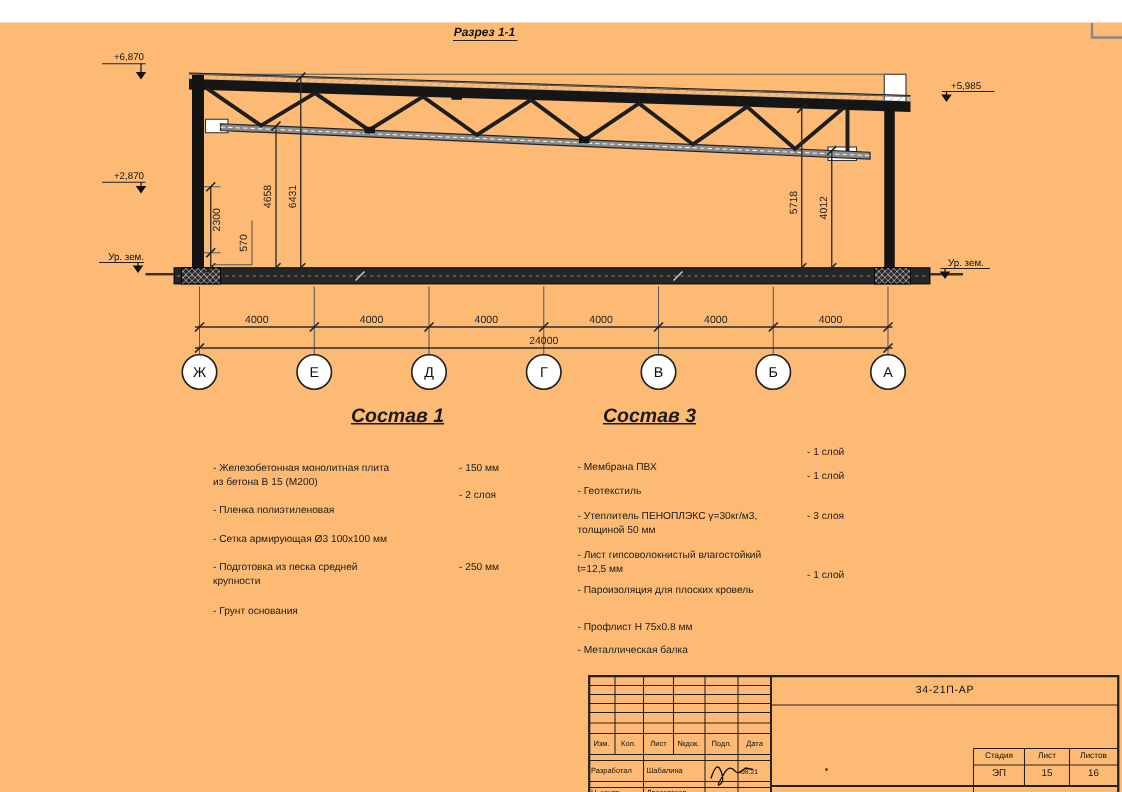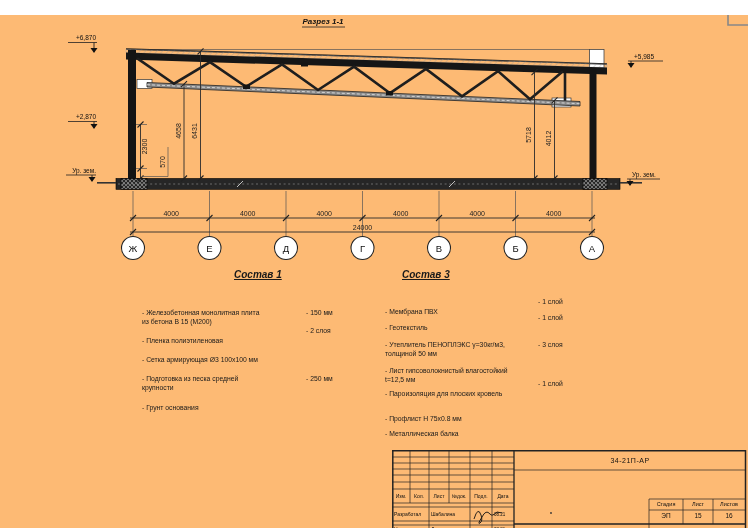--- a/index.html
+++ b/index.html
@@ -8,21 +8,21 @@
   svg{position:absolute;left:0;top:0;}
   svg text{font-family:"Liberation Sans",sans-serif;fill:#1a1a1a;}
   .dimtxt{font-size:7px;fill:#222;}
   .axtxt{font-size:9.5px;fill:#111;}
   .elevtxt{font-size:6.5px;fill:#111;}
   .ttl{font-size:8px;font-style:italic;font-weight:bold;fill:#111;}
   .ln{stroke:#2b2b2b;stroke-width:.9;fill:none;}
   .thin{stroke:#555;stroke-width:.7;fill:none;}
   .tick{stroke:#222;stroke-width:1.1;}
   
-  .ltitle{position:absolute;font-size:10px;font-style:italic;font-weight:bold;
+  .ltitle{position:absolute;font-size:13px;font-style:italic;font-weight:bold;
           text-decoration:underline;white-space:nowrap;padding-left:12px;}
   .list{position:absolute;font-size:6.8px;line-height:9.5px;}
   .li{position:absolute;white-space:pre-line;width:100%;}
   .li .val{position:absolute;bottom:0;white-space:nowrap;}
   .s1 .val{left:164px;}
   .s2 .val{left:153px;}
   
   .stamp{position:absolute;left:392px;top:435px;width:356px;height:93px;}
   .st{position:absolute;white-space:nowrap;color:#111;}
   .ctr{transform:translateX(-50%);}

